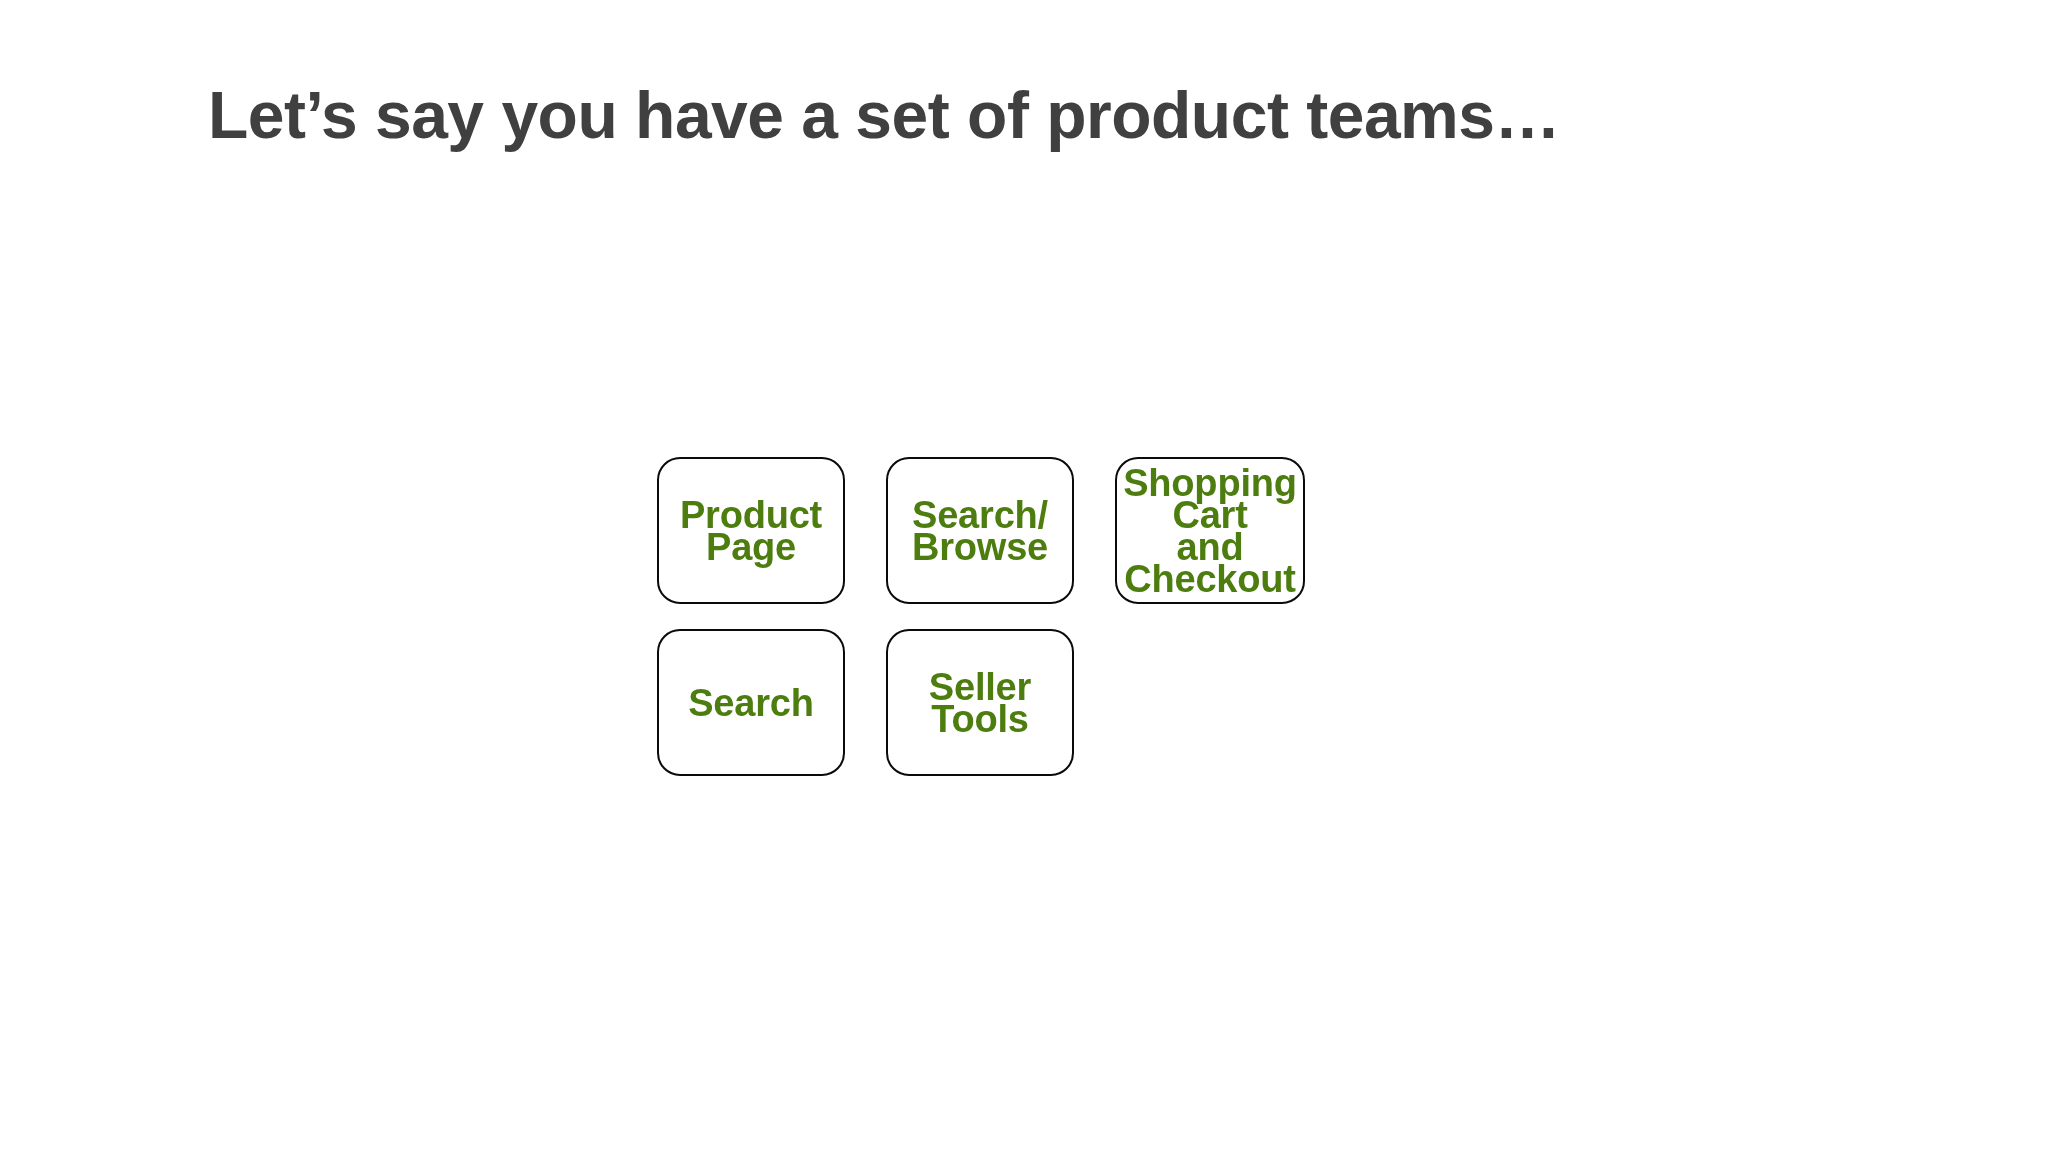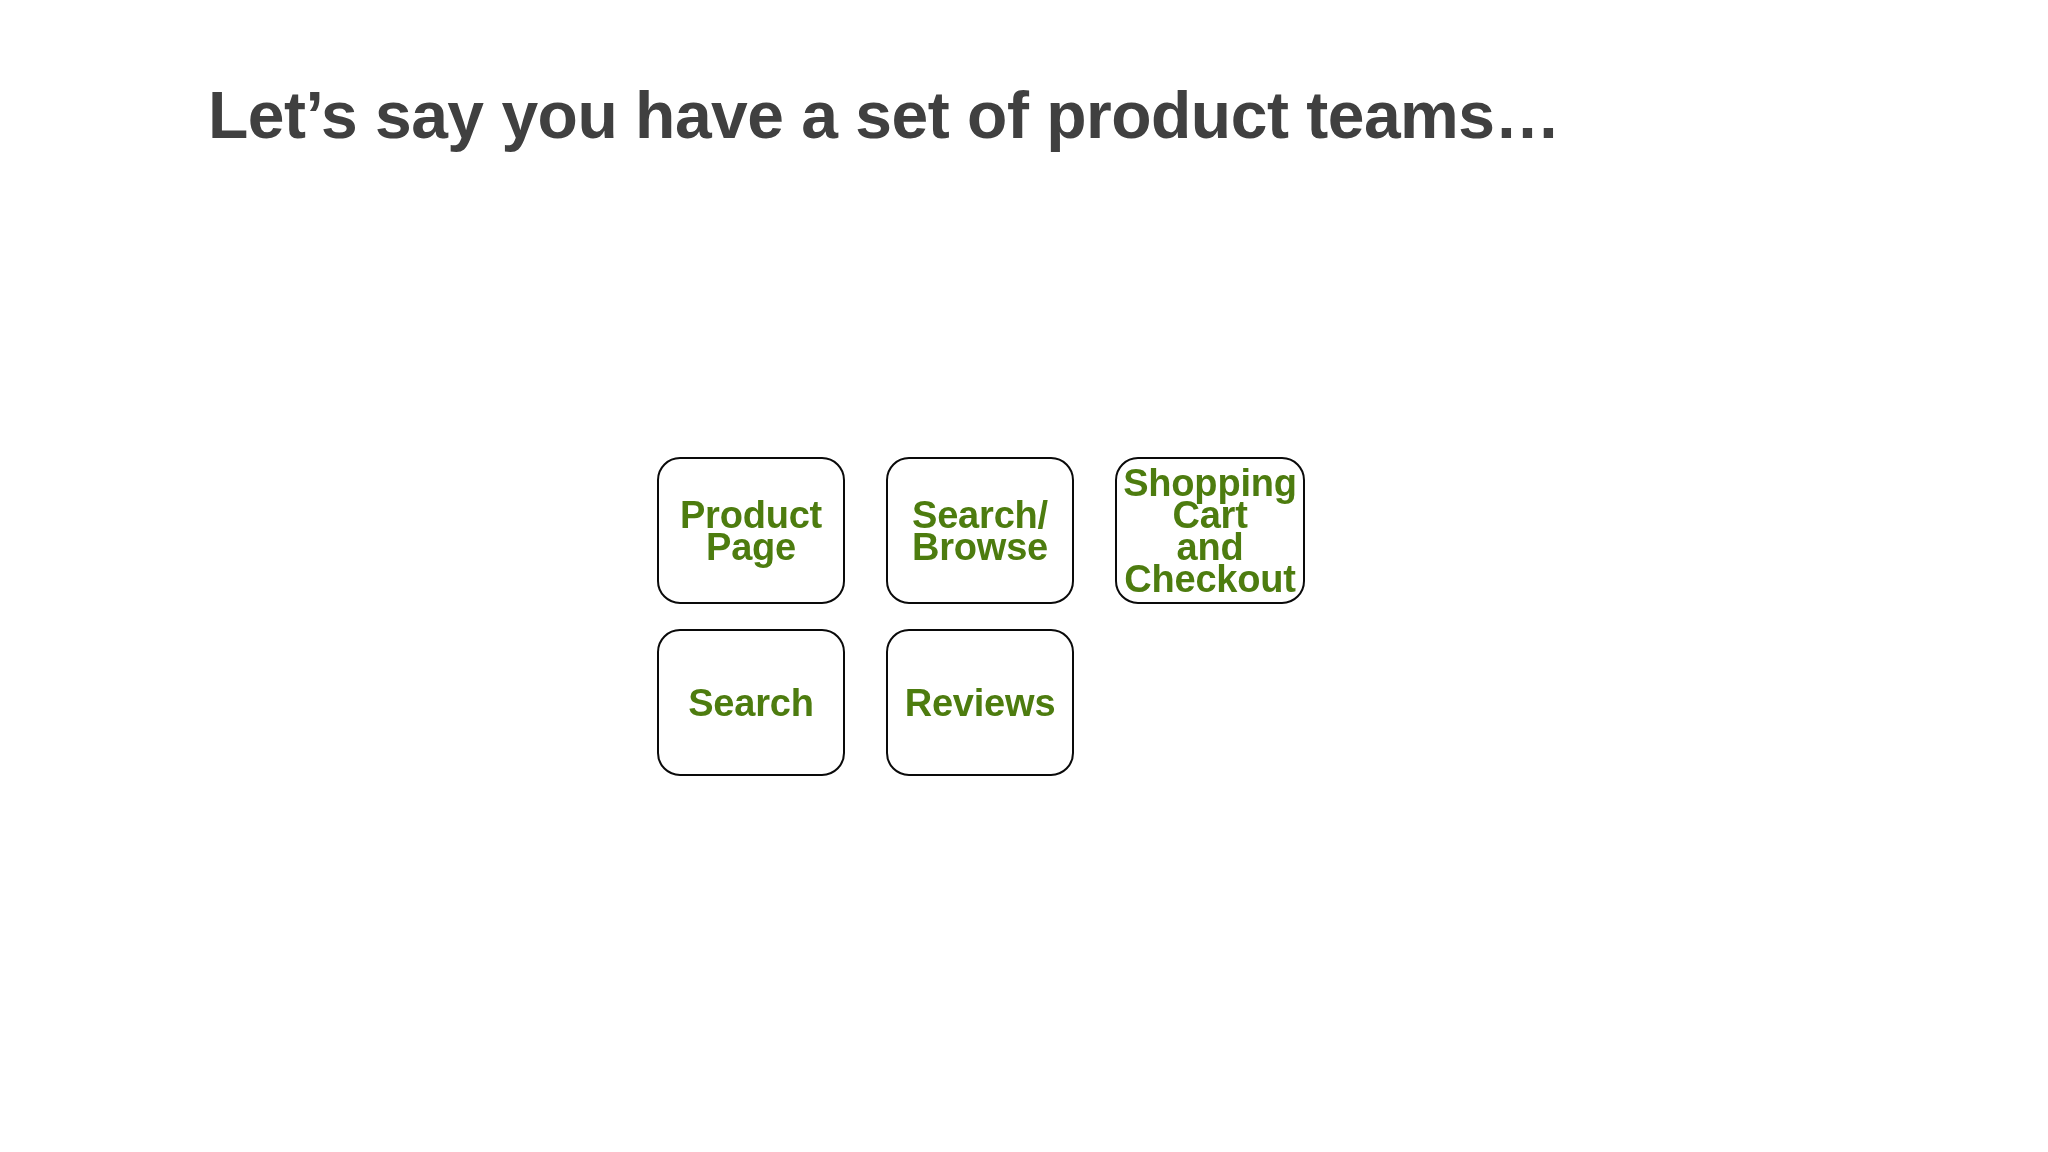--- a/index.html
+++ b/index.html
@@ -92,20 +92,20 @@
 
     <div class="team-box">
       <span class="team-box-label">Shopping Cart
 and Checkout</span>
     </div>
 
     <div class="team-box">
       <span class="team-box-label">Search</span>
     </div>
 
+    <div class="team-box">
+      <span class="team-box-label">Seller Tools</span>
+    </div>
 
-    <div class="team-box">
-      <span class="team-box-label">Reviews</span>
-    </div>
 
   </div>
 
 </div>
 
 </body></html>

